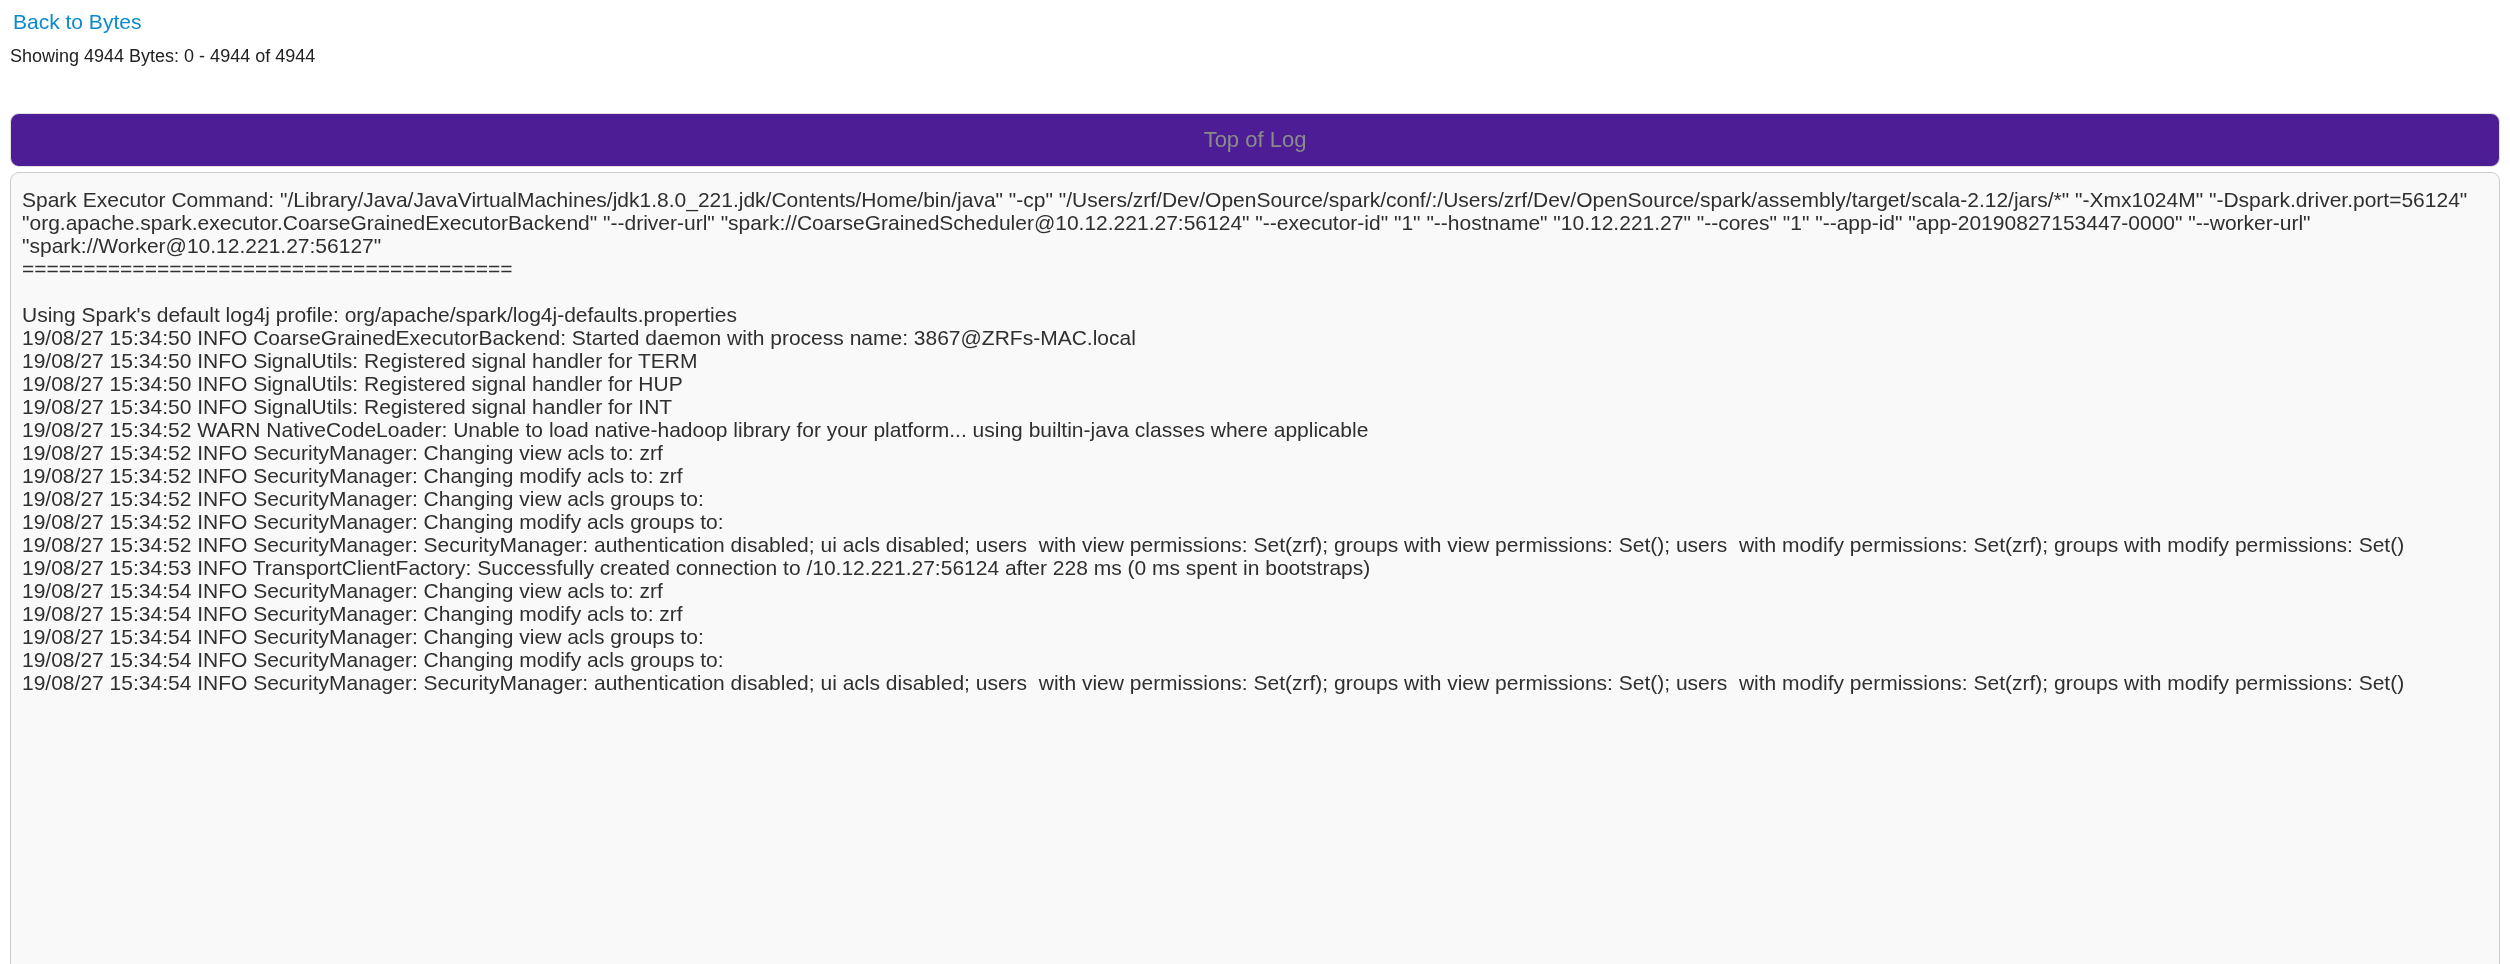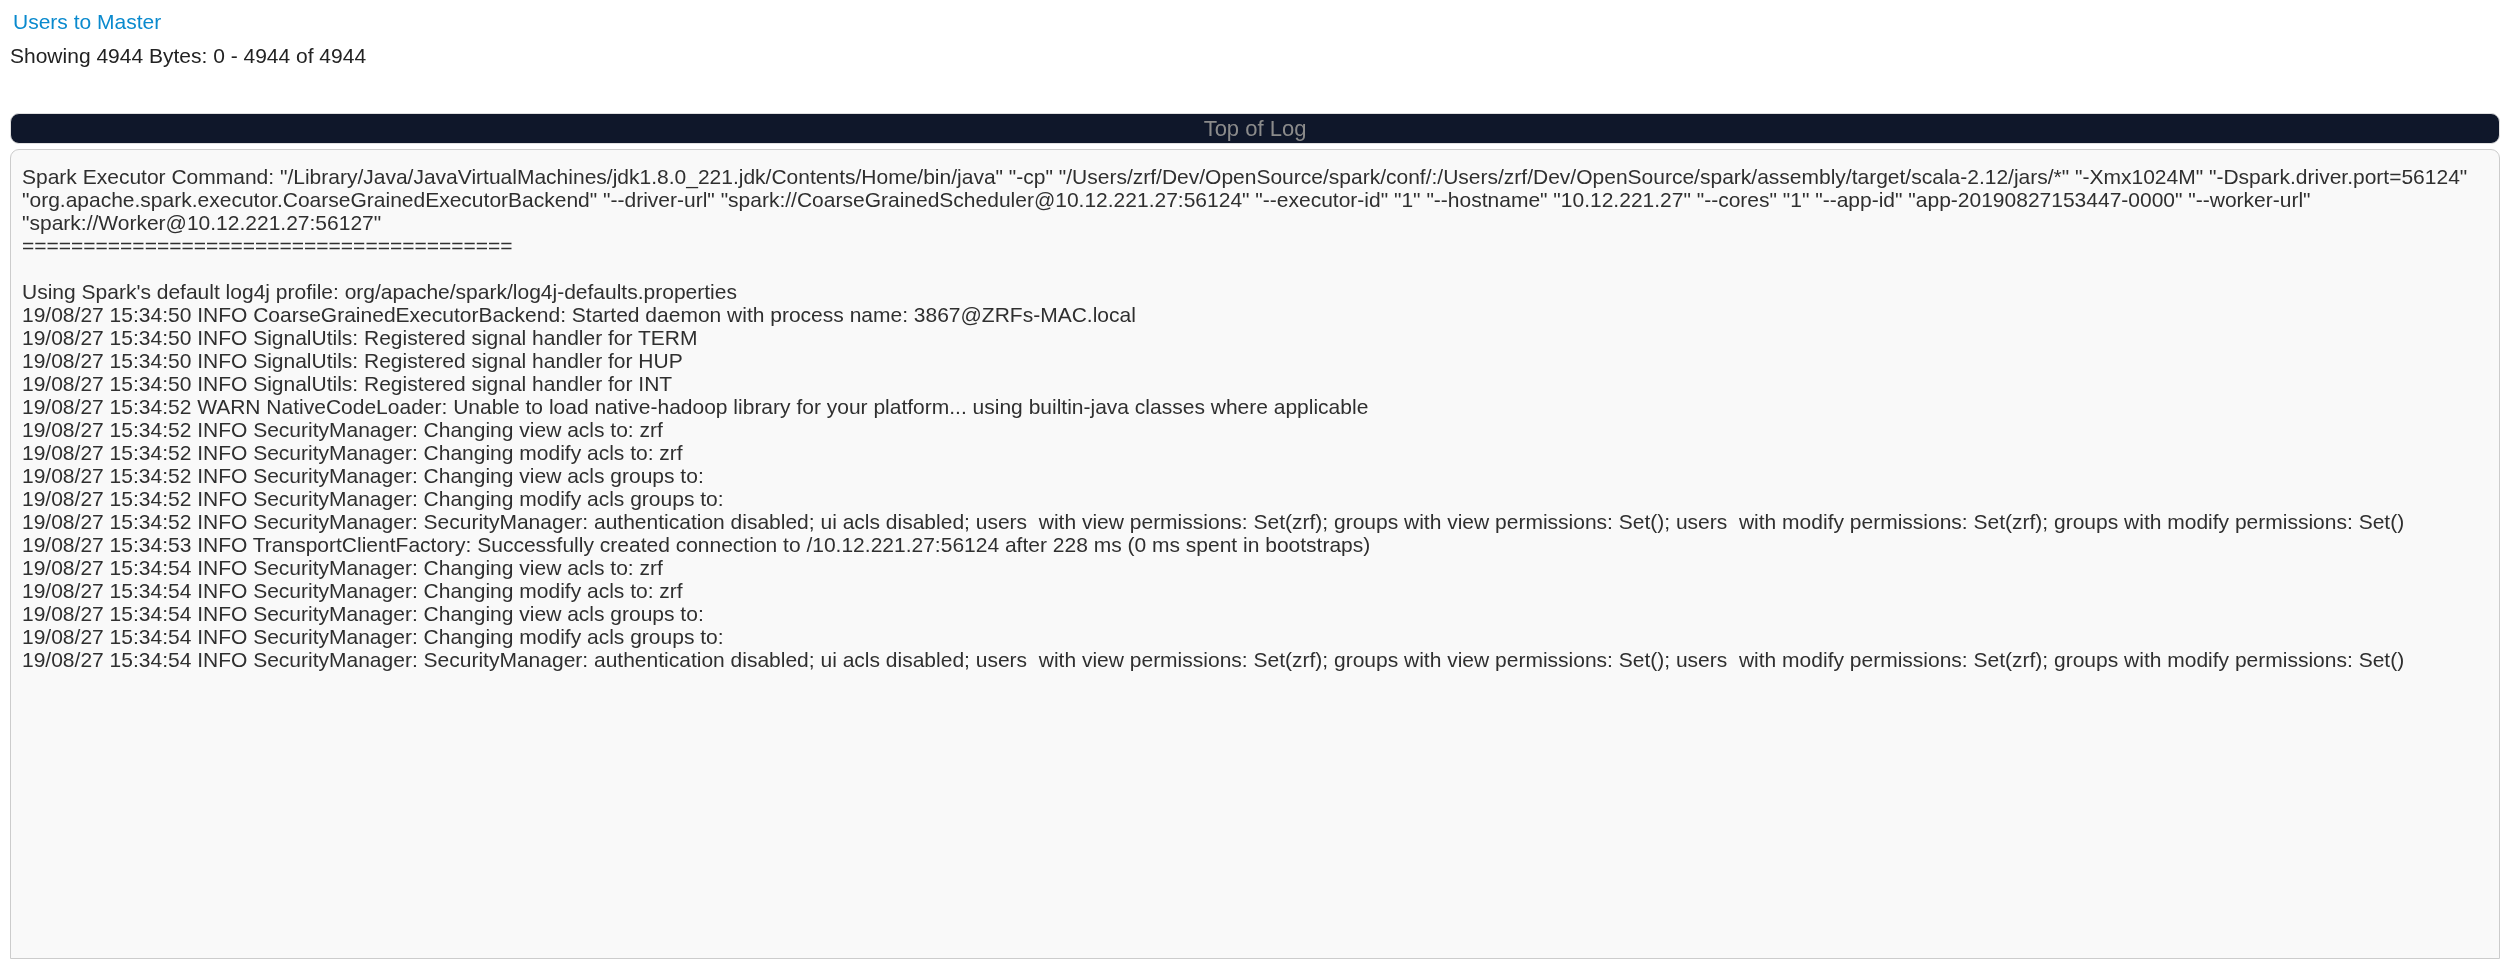--- a/index.html
+++ b/index.html
@@ -19,28 +19,28 @@
     display: inline-block;
     margin: 10px 0 0 13px;
     font-size: 21px;
     line-height: 24px;
     color: #0a8ace;
     text-decoration: none;
     cursor: pointer;
   }
   .byte-range {
     margin: 10px 0 0 10px;
-    font-size: 21px;
+    font-size: 18px;
     line-height: 24px;
     color: #222222;
   }
   .log-header {
     margin: 45px 10px 0 10px;
-    height: 31px;
-    background: #0f172a;
+    height: 54px;
+    background: #4c1d95;
     border: 1px solid #e0e0e0;
     border-radius: 9px;
     display: flex;
     align-items: center;
     justify-content: center;
     color: #8b8b8b;
     font-size: 22px;
     cursor: pointer;
     user-select: none;
   }
@@ -61,21 +61,21 @@
     color: #2f2f2f;
     white-space: pre-wrap;
     overflow-wrap: break-word;
   }
 </style>
 </head>
 <body>
 
 <div class="page">
 
-  <a class="back-link" href="#">Users to Master</a>
+  <a class="back-link" href="#">Back to Bytes</a>
 
   <div class="byte-range">Showing 4944 Bytes: 0 - 4944 of 4944</div>
 
   <div class="log-header">
     <span>Top of Log</span>
   </div>
 
   <div class="log-box">
     <pre class="log-pre">Spark Executor Command: "/Library/Java/JavaVirtualMachines/jdk1.8.0_221.jdk/Contents/Home/bin/java" "-cp" "/Users/zrf/Dev/OpenSource/spark/conf/:/Users/zrf/Dev/OpenSource/spark/assembly/target/scala-2.12/jars/*" "-Xmx1024M" "-Dspark.driver.port=56124" "org.apache.spark.executor.CoarseGrainedExecutorBackend" "--driver-url" "spark://CoarseGrainedScheduler@10.12.221.27:56124" "--executor-id" "1" "--hostname" "10.12.221.27" "--cores" "1" "--app-id" "app-20190827153447-0000" "--worker-url" "spark://Worker@10.12.221.27:56127"
 ========================================

